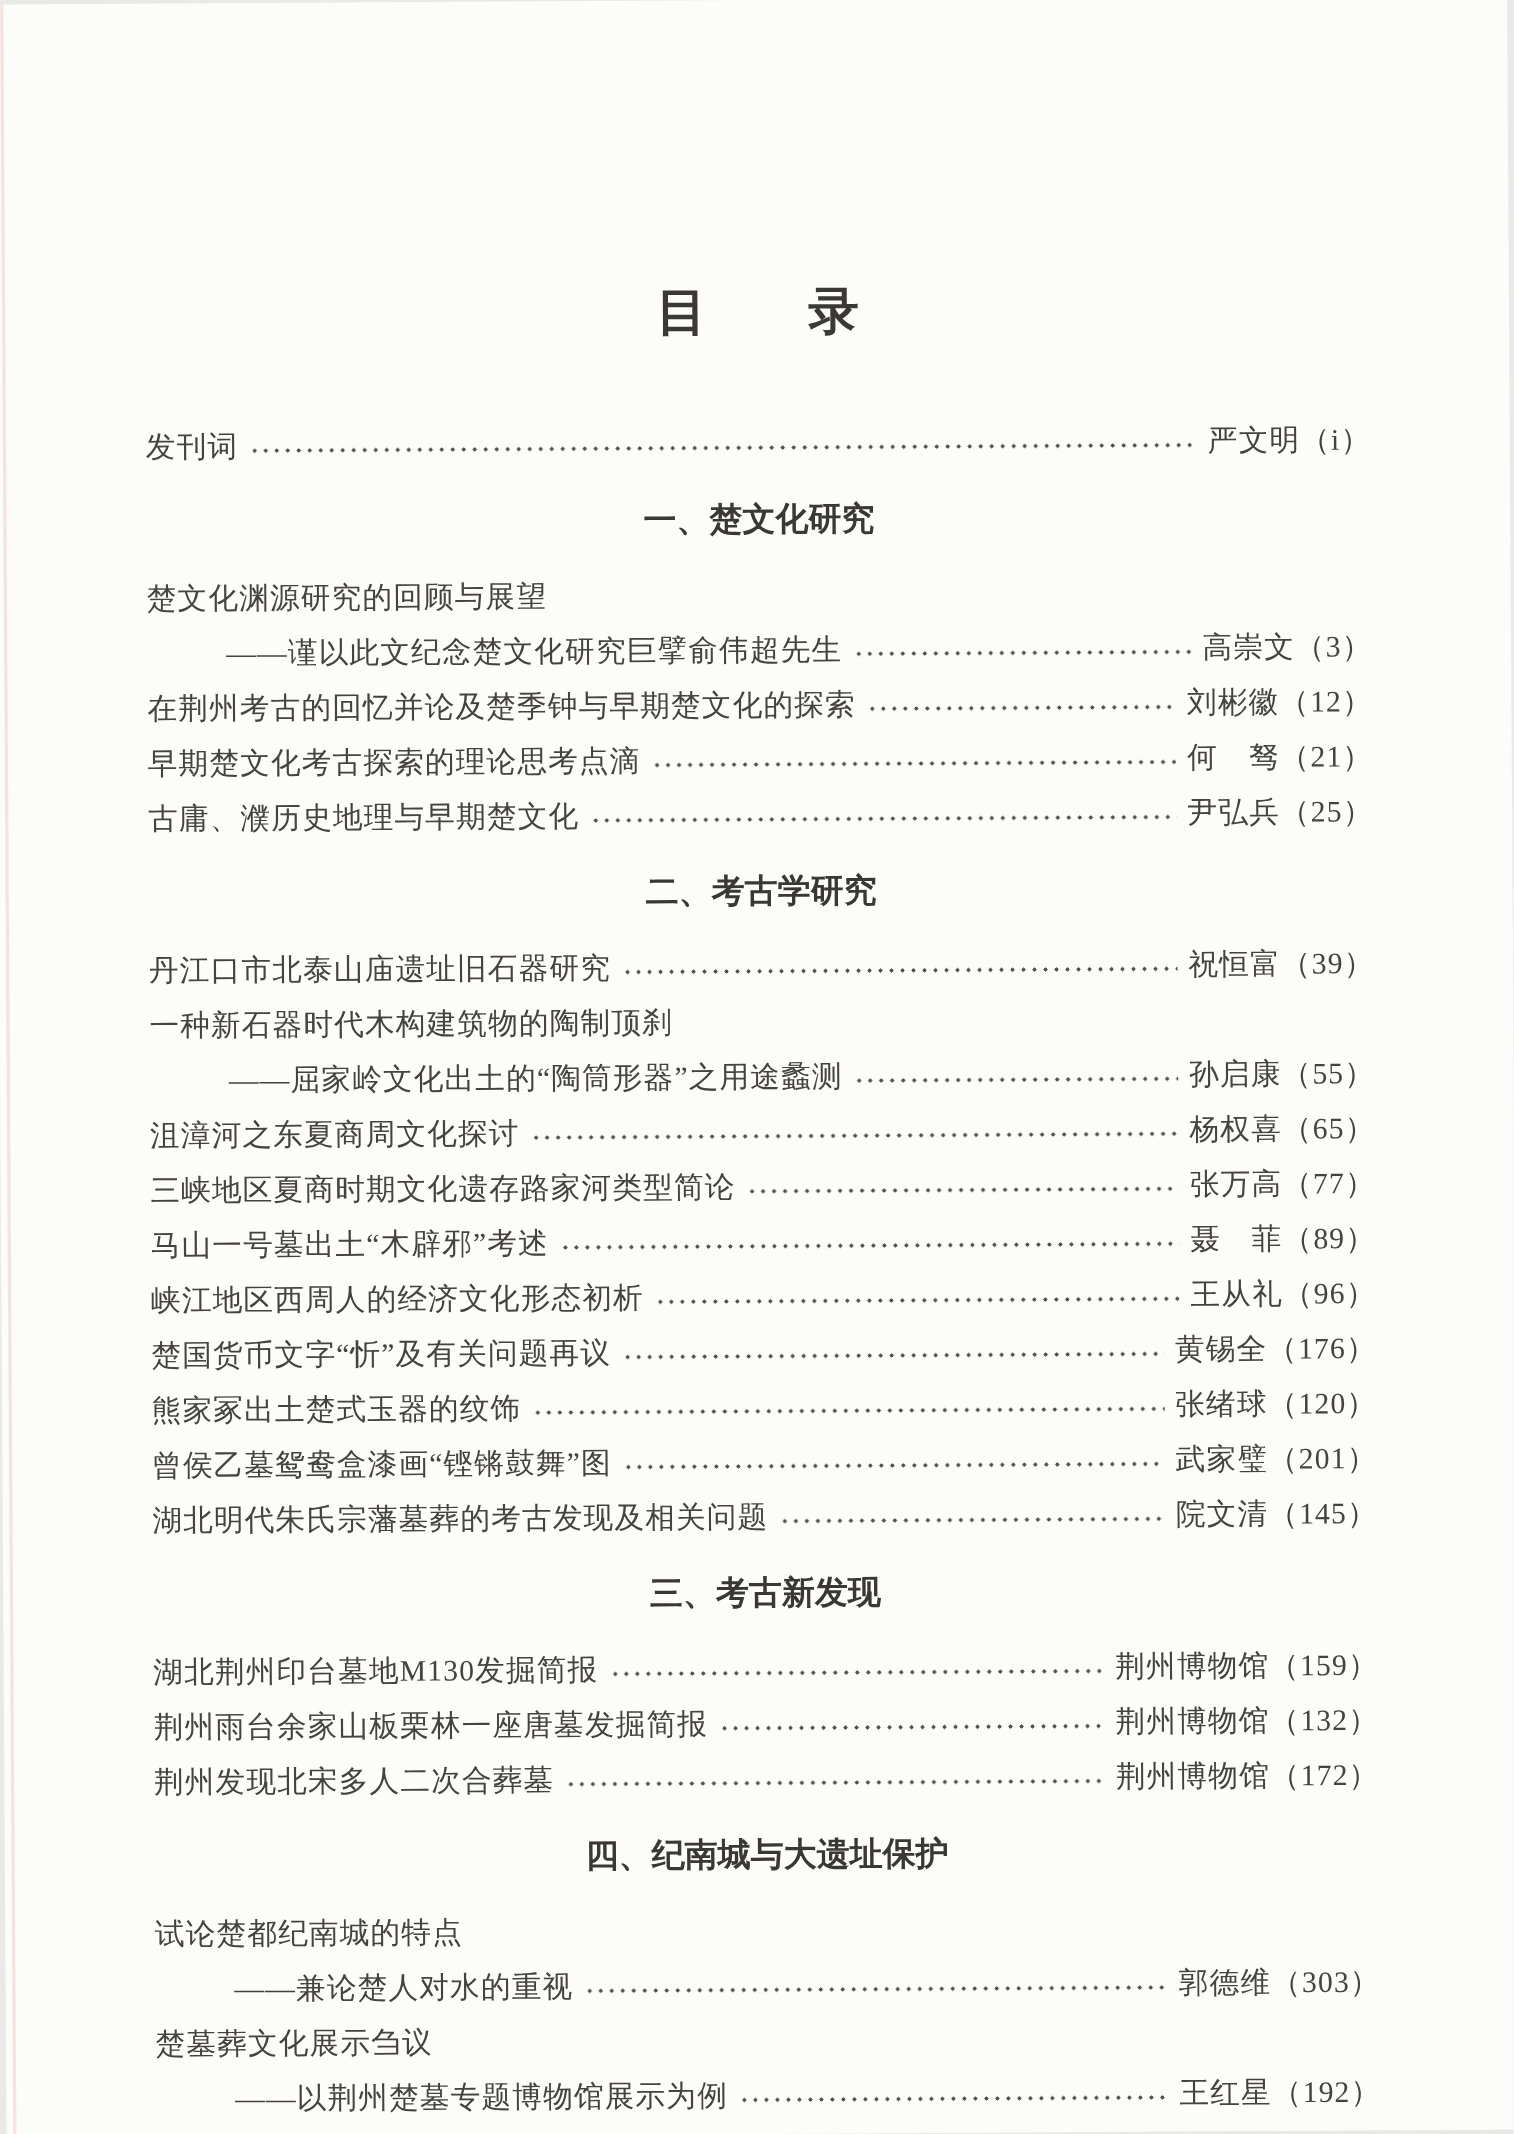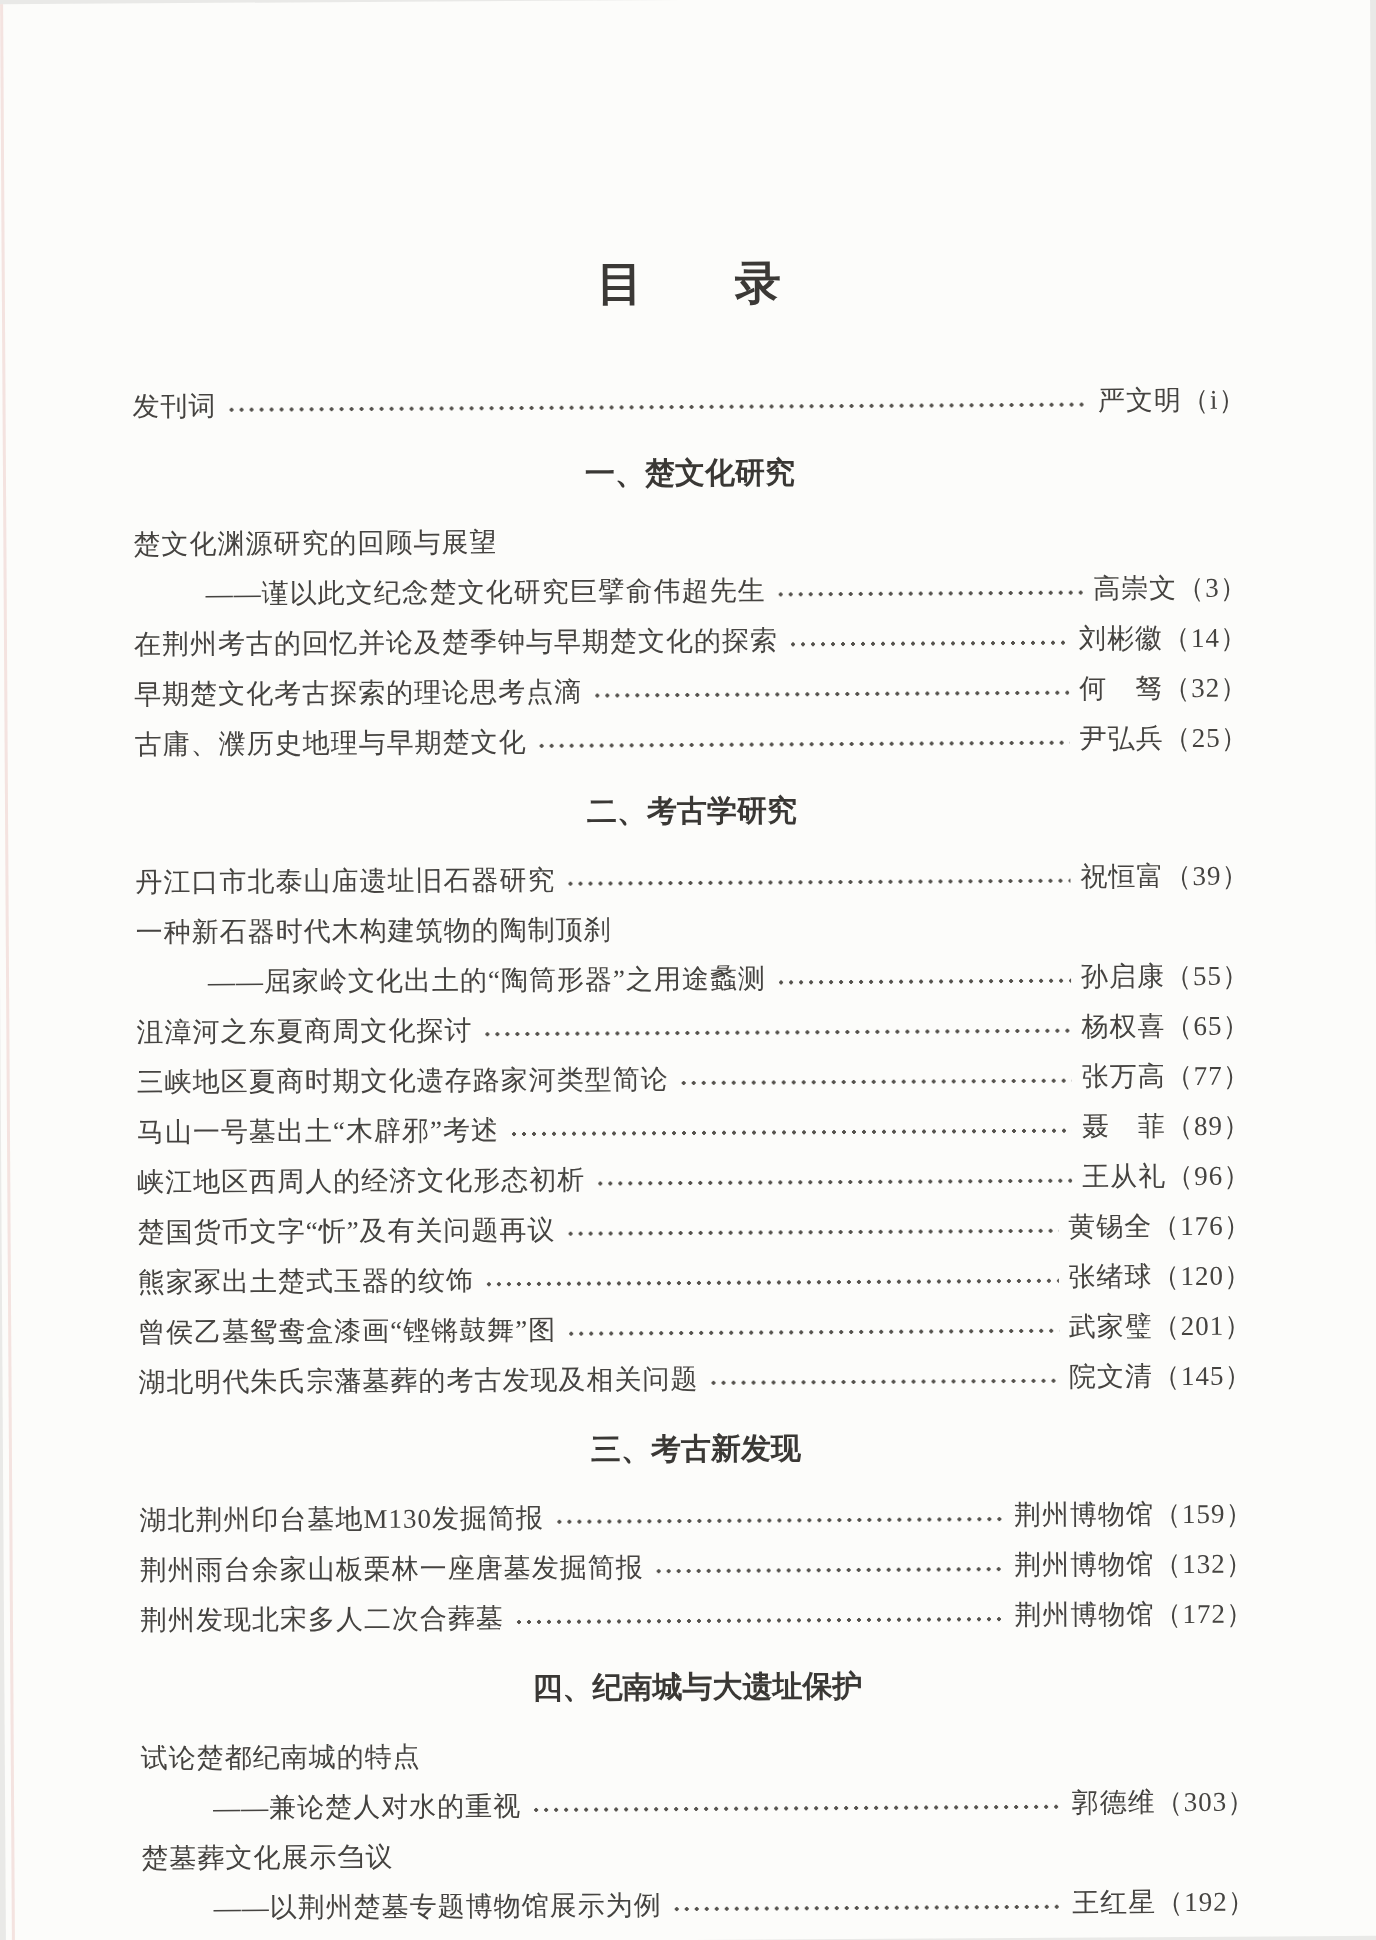--- a/index.html
+++ b/index.html
@@ -101,27 +101,27 @@
       <div class="toc-row indent">
         <span class="entry-title">——谨以此文纪念楚文化研究巨擘俞伟超先生</span>
         <span class="dot-leader"></span>
         <span class="entry-author">高崇文</span>
         <span class="entry-page">（3）</span>
       </div>
       <div class="toc-row">
         <span class="entry-title">在荆州考古的回忆并论及楚季钟与早期楚文化的探索</span>
         <span class="dot-leader"></span>
         <span class="entry-author">刘彬徽</span>
-        <span class="entry-page">（14）</span>
+        <span class="entry-page">（12）</span>
       </div>
       <div class="toc-row">
         <span class="entry-title">早期楚文化考古探索的理论思考点滴</span>
         <span class="dot-leader"></span>
         <span class="entry-author">何　驽</span>
-        <span class="entry-page">（32）</span>
+        <span class="entry-page">（21）</span>
       </div>
       <div class="toc-row">
         <span class="entry-title">古庸、濮历史地理与早期楚文化</span>
         <span class="dot-leader"></span>
         <span class="entry-author">尹弘兵</span>
         <span class="entry-page">（25）</span>
       </div>
       <h2 class="section-heading">二、考古学研究</h2>
       <div class="toc-row">
         <span class="entry-title">丹江口市北泰山庙遗址旧石器研究</span>

